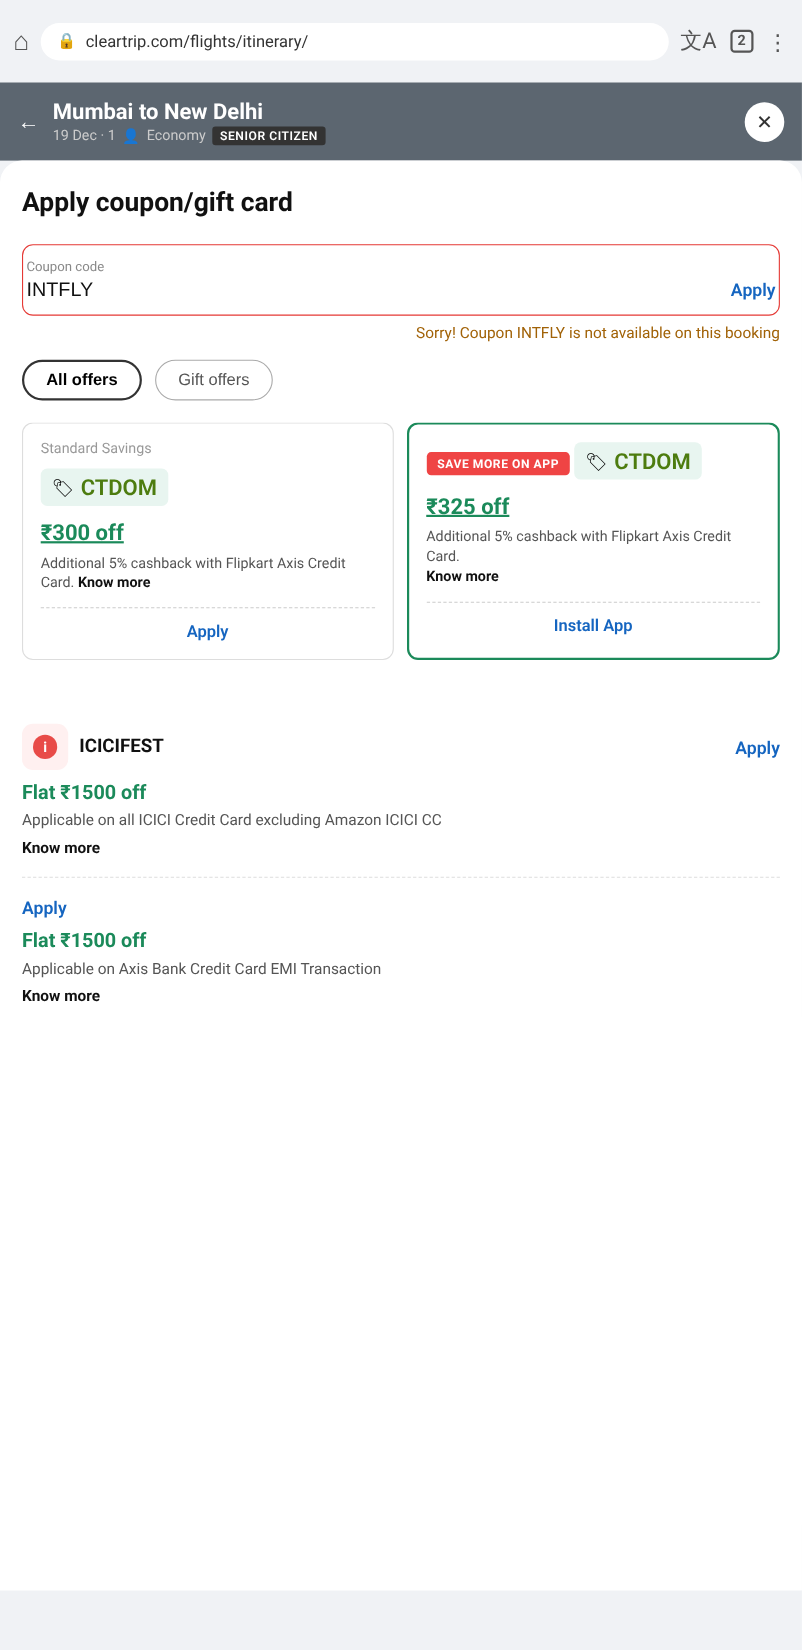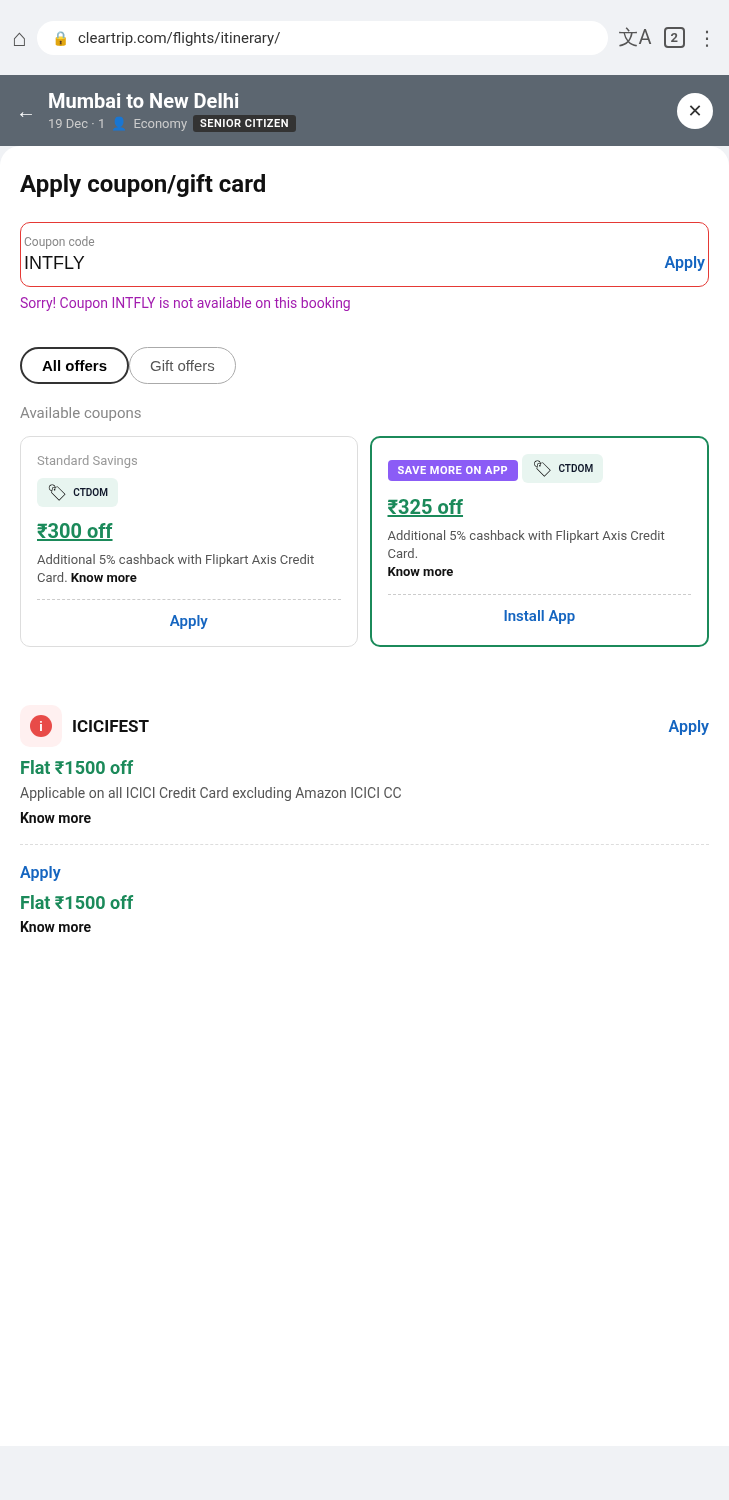--- a/index.html
+++ b/index.html
@@ -156,48 +156,50 @@
       position: relative;
     }
     .coupon-label {
       font-size: 12px;
       color: #888;
       display: block;
       margin-bottom: 4px;
     }
     .coupon-input-row {
       display: flex;
+      align-items: center;
       justify-content: space-between;
     }
     .coupon-input {
       font-size: 18px;
       color: #111;
       font-weight: 500;
       border: none;
       outline: none;
       flex: 1;
       background: transparent;
     }
     .apply-link {
       color: #1565c0;
       font-size: 16px;
       font-weight: 600;
       cursor: pointer;
     }
 
     .error-msg {
-      color: #a21caf;
+      color: #a16207;
       font-size: 14px;
-      margin-bottom: 36px;
+      margin-bottom: 16px;
+      text-align: right;
     }
 
     
     .offer-filters {
       display: flex;
-      gap: 0;
+      gap: 12px;
       margin-bottom: 20px;
     }
     .filter-btn {
       border: 1.5px solid #333;
       border-radius: 20px;
       padding: 8px 20px;
       font-size: 15px;
       cursor: pointer;
       background: white;
     }
@@ -234,21 +236,21 @@
       position: relative;
     }
     .coupon-card:last-child { margin-right: 0; }
 
     .coupon-card.featured {
       border: 2px solid #1b8a5a;
       border-radius: 10px;
     }
 
     .save-more-badge {
-      background: #8b5cf6;
+      background: #ef4444;
       color: white;
       font-size: 11px;
       font-weight: 700;
       padding: 4px 10px;
       border-radius: 4px;
       display: inline-block;
       margin-bottom: 10px;
       letter-spacing: 0.5px;
     }
 
@@ -264,23 +266,23 @@
       gap: 6px;
       background: #e8f5f0;
       border-radius: 6px;
       padding: 5px 10px;
       margin-bottom: 12px;
     }
     .coupon-code-badge .badge-icon {
       font-size: 16px;
     }
     .coupon-code-text {
-      font-size: 10px;
-      font-weight: 600;
-      color: #0f172a;
+      font-size: 20px;
+      font-weight: 600;
+      color: #4d7c0f;
     }
 
     .coupon-discount {
       color: #1b8a5a;
       font-size: 20px;
       font-weight: 700;
       margin-bottom: 8px;
       text-decoration: underline;
     }
 
@@ -425,21 +427,20 @@
       <span class="apply-link">Apply</span>
     </div>
   </div>
   <div class="error-msg">Sorry! Coupon INTFLY is not available on this booking</div>
 
   <div class="offer-filters">
     <button class="filter-btn active">All offers</button>
     <button class="filter-btn inactive">Gift offers</button>
   </div>
 
-  <div class="section-label">Available coupons</div>
 
   <div class="coupon-cards-row">
 
     <div class="coupon-card">
       <div class="card-sub-label">Standard Savings</div>
       <div class="coupon-code-badge">
         <span class="badge-icon">🏷</span>
         <span class="coupon-code-text">CTDOM</span>
       </div>
       <div class="coupon-discount">₹300 off</div>
@@ -485,18 +486,19 @@
       <div class="offer-discount">Flat ₹1500 off</div>
       <div class="offer-desc">Applicable on all ICICI Credit Card excluding Amazon ICICI CC</div>
       <div class="offer-know-more">Know more</div>
     </div>
 
     <div class="offer-item">
       <div class="offer-item-header">
         <span class="offer-apply-link">Apply</span>
       </div>
       <div class="offer-discount">Flat ₹1500 off</div>
+      <div class="offer-desc">Applicable on Axis Bank Credit Card EMI Transaction</div>
       <div class="offer-know-more">Know more</div>
     </div>
 
   </div>
 
 </div>
 
 </body></html>

